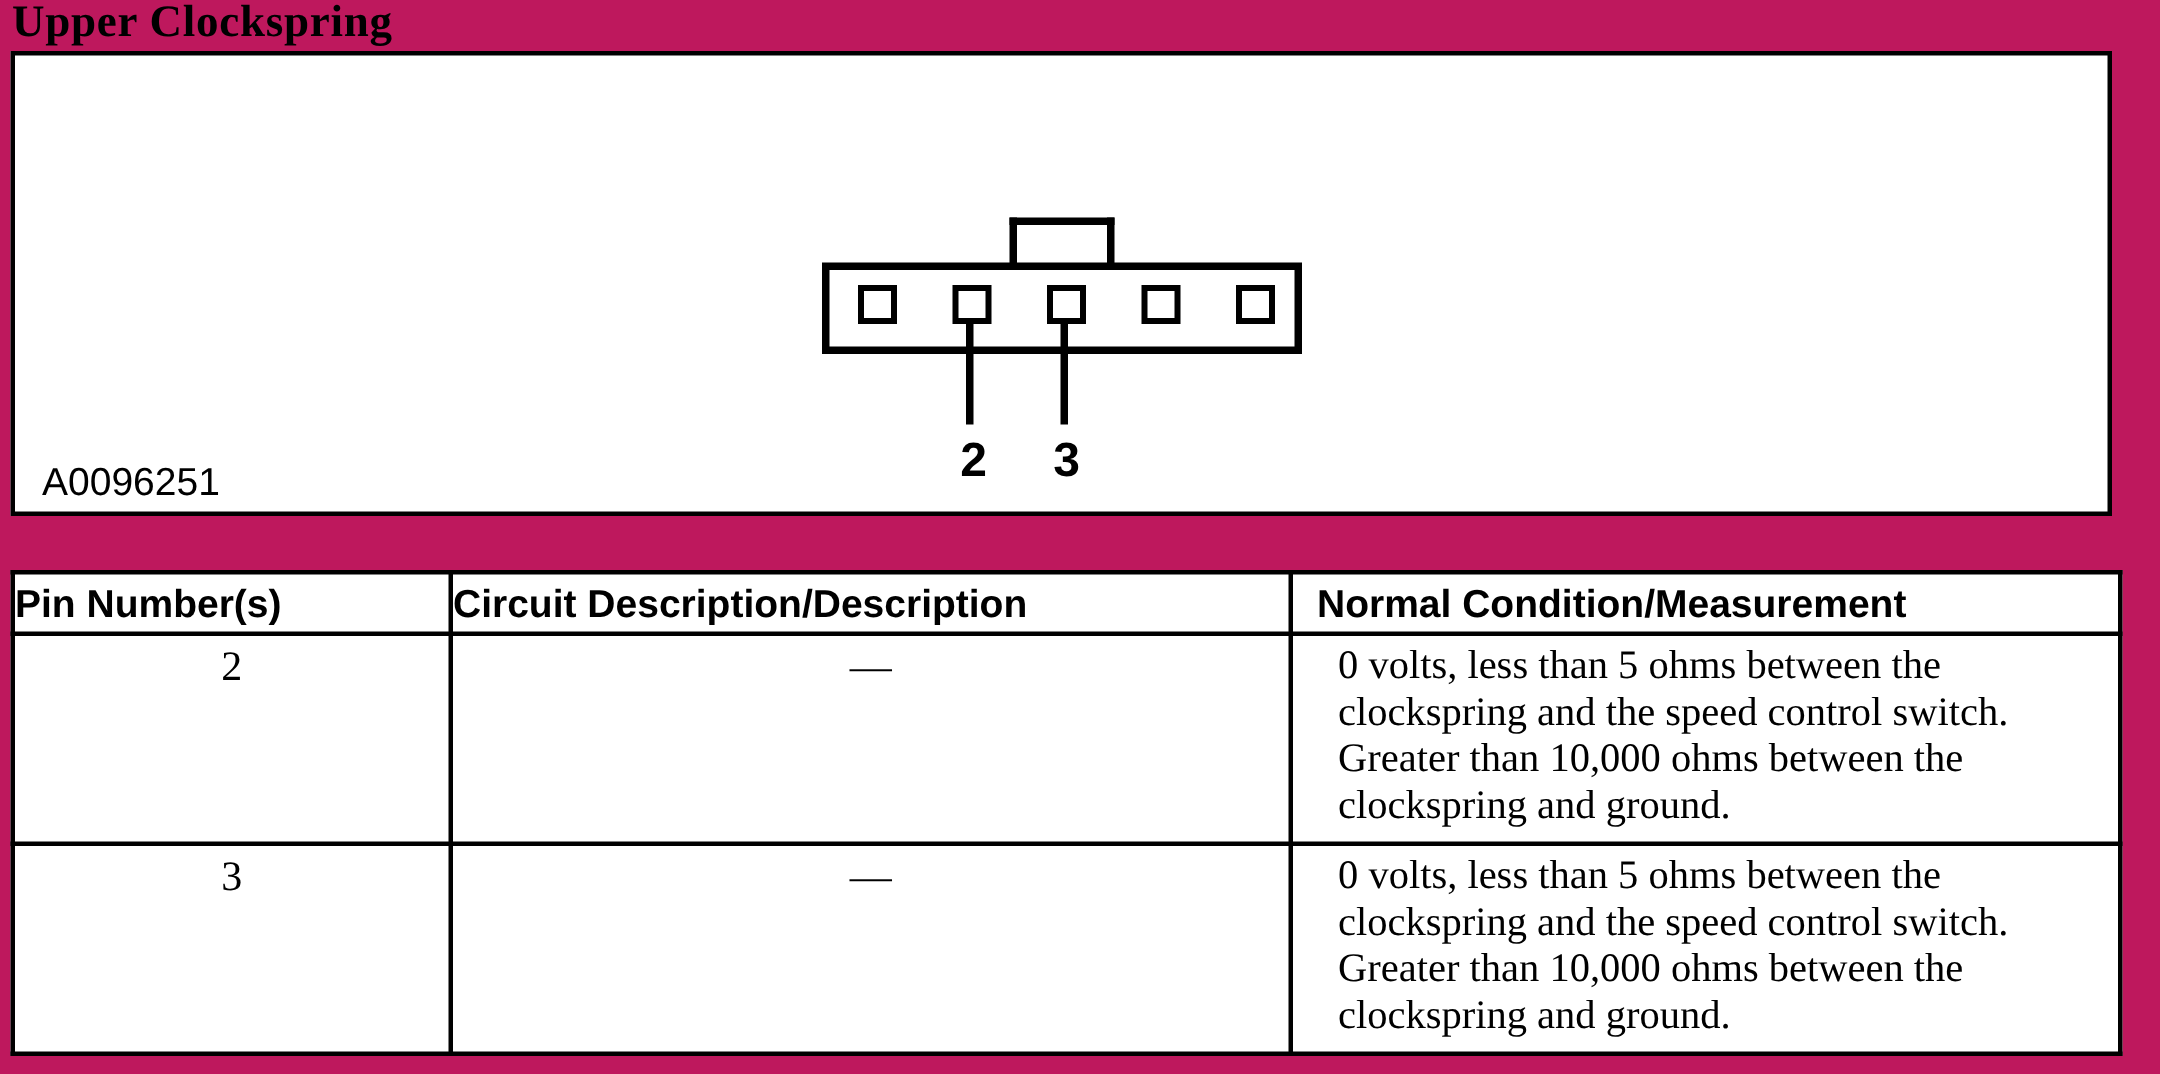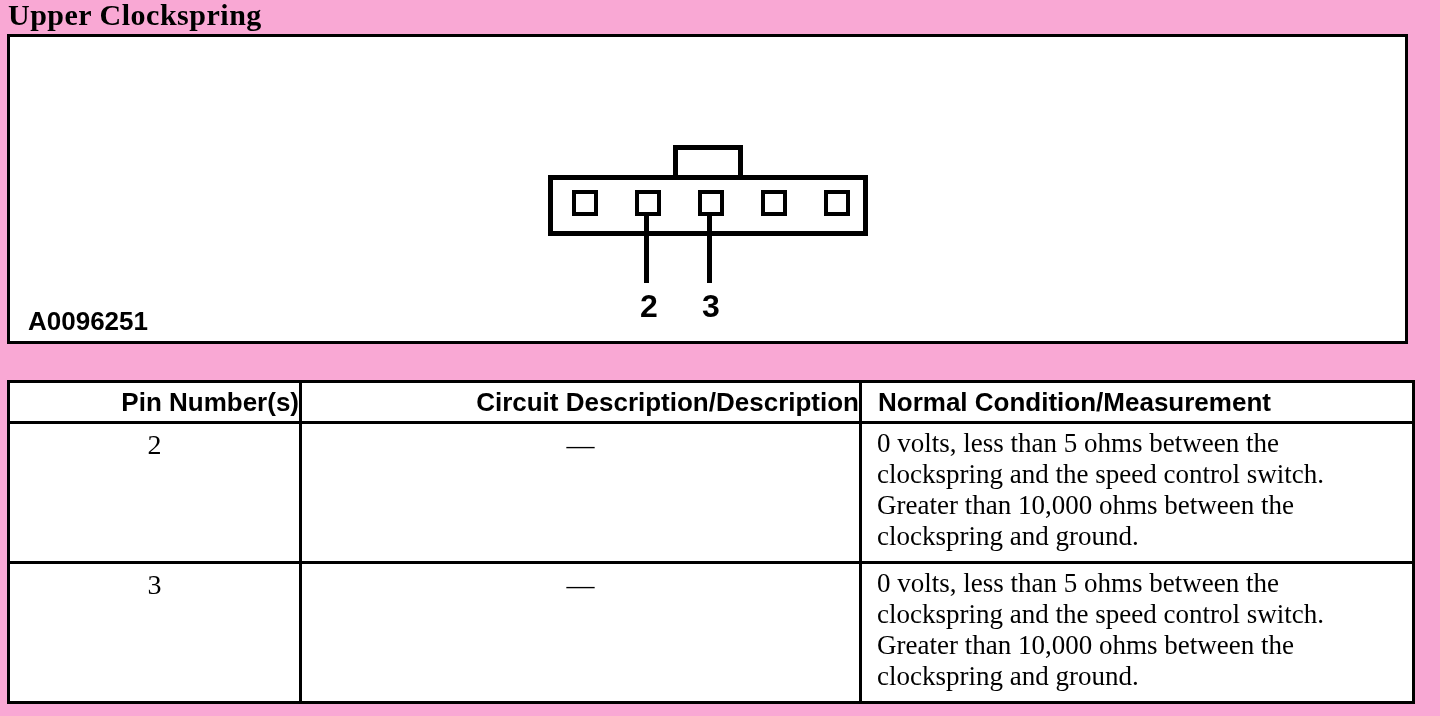--- a/index.html
+++ b/index.html
@@ -4,21 +4,21 @@
 <style>
   html, body {
     margin: 0;
     padding: 0;
     background: #ffffff;
   }
   .page {
     position: relative;
     width: 1440px;
     height: 716px;
-    background: #f9a8d4;
+    background: #be185d;
     color: #000000;
     font-family: "Liberation Serif", serif;
     overflow: hidden;
   }
 
   
   .doc-title {
     position: absolute;
     left: 8px;
     top: -2px;
@@ -94,21 +94,20 @@
   }
   .conn-lead-label.l2 { left: 639px; }
   .conn-lead-label.l3 { left: 701px; }
   .figure-label {
     position: absolute;
     left: 18px;
     bottom: 6px;
     font-family: "Liberation Sans", sans-serif;
     font-size: 26px;
     line-height: 28px;
-    font-weight: bold;
   }
 
   
   .pin-table {
     position: absolute;
     left: 7px;
     top: 380px;
     width: 1405px;
     border-collapse: collapse;
     table-layout: fixed;
@@ -116,21 +115,21 @@
   }
   .pin-table th, .pin-table td {
     border: 3px solid #000;
     margin: 0;
   }
   .pin-table th {
     font-family: "Liberation Sans", sans-serif;
     font-weight: bold;
     font-size: 26px;
     height: 38px;
-    text-align: right;
+    text-align: left;
     vertical-align: middle;
     padding: 0;
   }
   .pin-table th.col-normal {
     text-align: left;
     padding-left: 16px;
     margin-top: 24px;
   }
   .pin-table td {
     vertical-align: top;
@@ -144,21 +143,21 @@
   }
   .pin-table td.cell-circuit {
     text-align: center;
     font-size: 28px;
     line-height: 30px;
     padding-top: 6px;
   }
   .pin-table td.cell-normal {
     font-size: 27px;
     line-height: 31px;
-    padding: 4px 32px 0 15px;
+    padding: 4px 32px 0 30px;
   }
 </style>
 </head>
 <body>
 
 <div class="page">
 
   <div class="doc-title">Upper Clockspring</div>
 
   <div class="figure-box">

